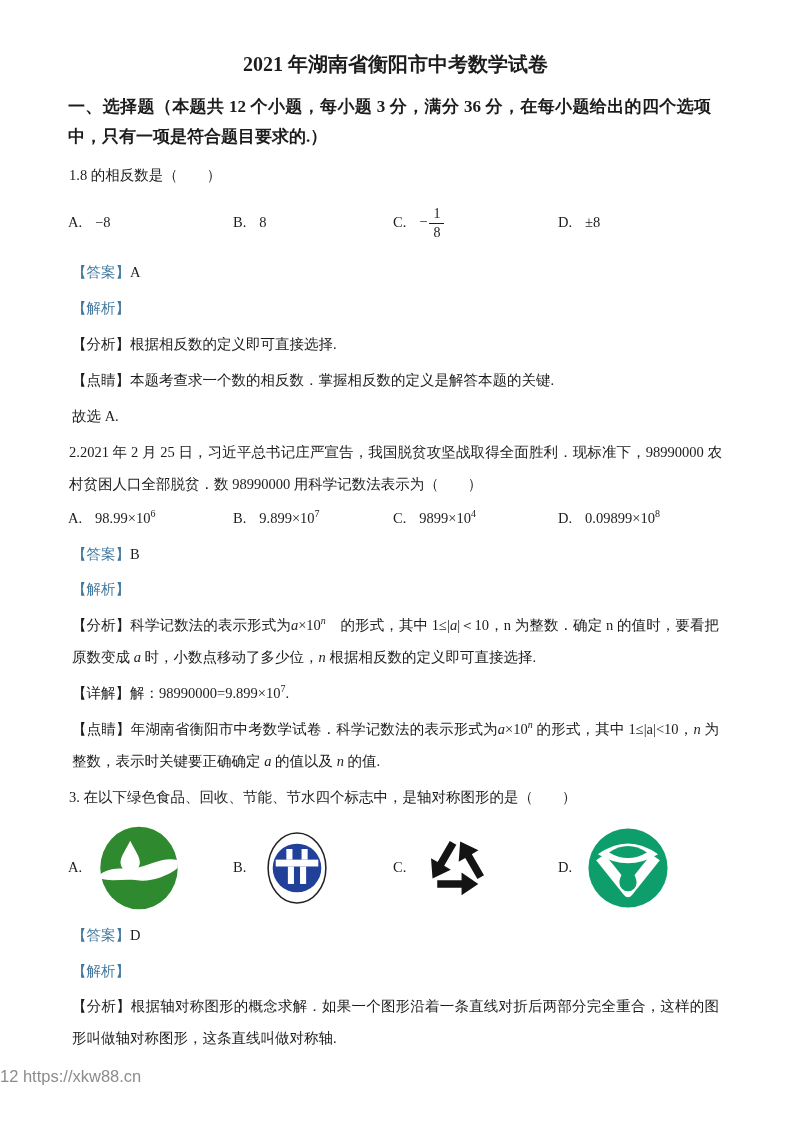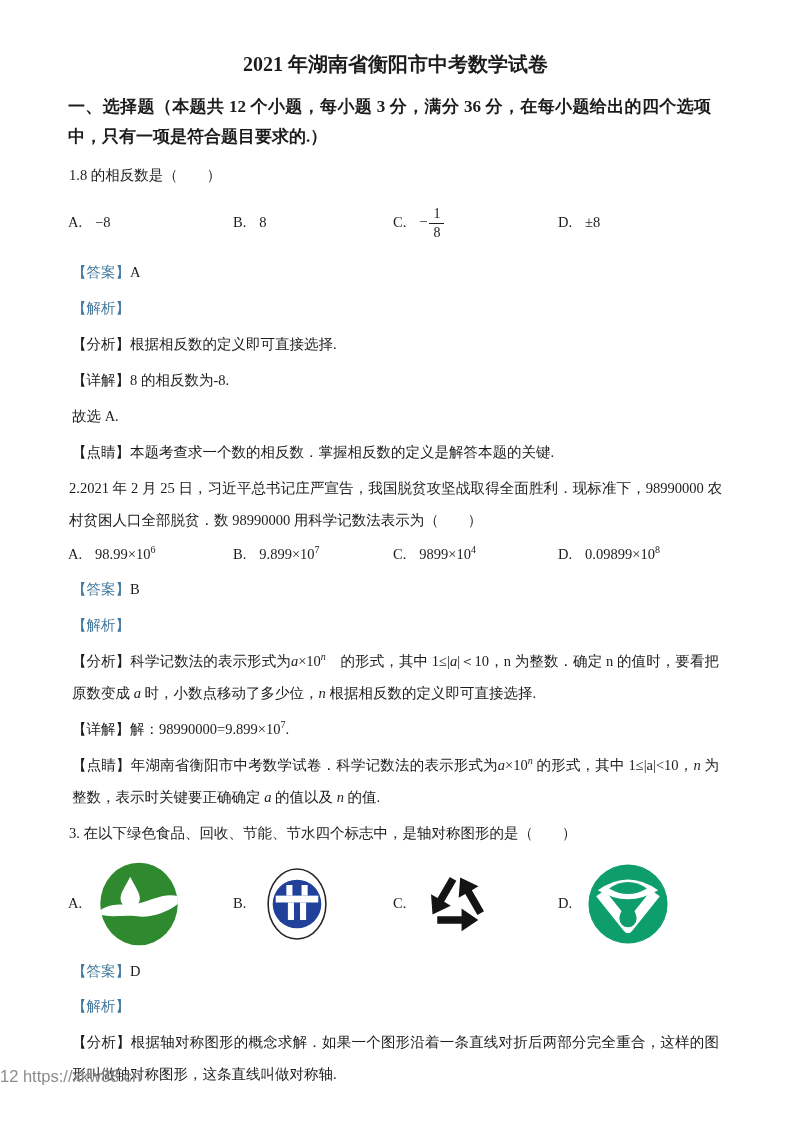--- a/index.html
+++ b/index.html
@@ -76,23 +76,22 @@
     </div>
     <div class="opt">
       <span class="opt-label">D.</span>
       <span class="opt-val">±8</span>
     </div>
   </div>
 
   <p class="line"><span class="blue">【答案】</span><span>A</span></p>
   <p class="line"><span class="blue">【解析】</span></p>
   <p class="line">【分析】根据相反数的定义即可直接选择.</p>
-  <p class="line">【详解】8 的相反数为-8.</p>
+  <p class="line">【点睛】本题考查求一个数的相反数．掌握相反数的定义是解答本题的关键.</p>
   <p class="line">故选 A.</p>
-  <p class="line">【点睛】本题考查求一个数的相反数．掌握相反数的定义是解答本题的关键.</p>
 
   <p class="stem">2.2021 年 2 月 25 日，习近平总书记庄严宣告，我国脱贫攻坚战取得全面胜利．现标准下，98990000 农村贫困人口全部脱贫．数 98990000 用科学记数法表示为（　　）</p>
 
   <div class="options">
     <div class="opt">
       <span class="opt-label">A.</span>
       <span class="opt-val"><span>98.99×10</span><sup>6</sup></span>
     </div>
     <div class="opt">
       <span class="opt-label">B.</span>

